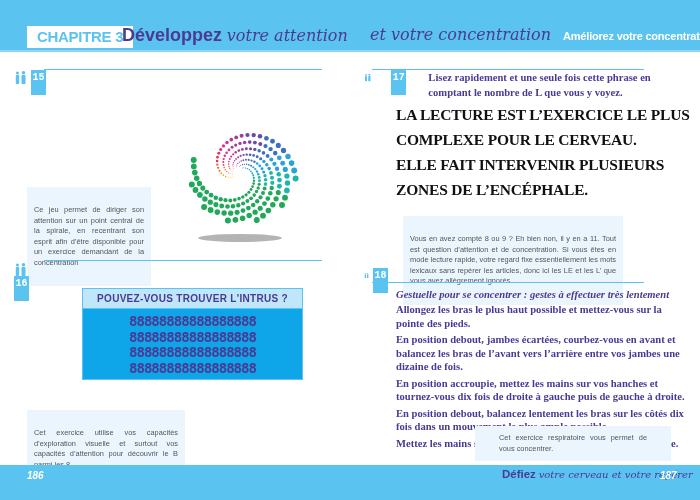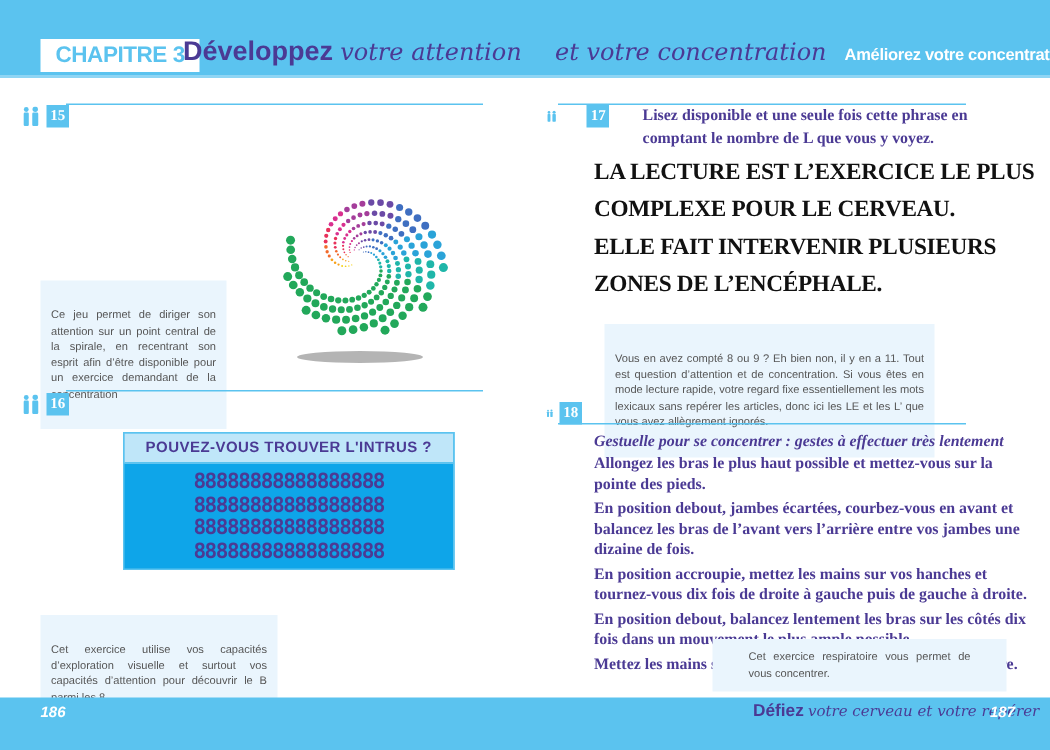--- a/index.html
+++ b/index.html
@@ -12,21 +12,21 @@
     font-family: "Liberation Sans", sans-serif; font-weight: bold; font-size: 15px; line-height: 22px; letter-spacing: -0.3px; }
   .title-left { position: absolute; left: 122px; top: 24px; color: #4b3a94; font-size: 19px; white-space: nowrap; }
   .title-left .bold { font-family: "Liberation Sans", sans-serif; font-weight: bold; font-size: 18px; }
   .title-left .script, .title-right .script { font-family: "DejaVu Serif", serif; font-style: italic; font-size: 16px; }
   .title-right { position: absolute; left: 370px; top: 25px; color: #4b3a94; white-space: nowrap; }
   .title-right .sub { font-family: "Liberation Sans", sans-serif; font-weight: bold; font-size: 11px; color: #ffffff; margin-left: 8px; letter-spacing: -0.2px; }
 
   .rule { position: absolute; height: 1px; background: #5bc3ef; }
   .ex-head { position: absolute; display: flex; align-items: flex-start; }
   .people { width: 13px; height: 13px; margin-right: 4px; margin-top: 1px; position: relative; }
-  .num-box { width: 15px; height: 15px; background: #5bc3ef; color: #fff; font-family: Liberation Serif, serif; font-weight: bold;
+  .num-box { width: 15px; height: 25px; background: #5bc3ef; color: #fff; font-family: Liberation Mono, monospace; font-weight: bold;
     font-size: 10px; line-height: 15px; text-align: center; margin-right: 6px; flex-shrink: 0; }
   .ex-text { color: #4b3a94; font-weight: bold; font-size: 10.6px; line-height: 15px; }
 
   .note { position: absolute; background: #eaf5fd; color: #555; font-family: "Liberation Sans", sans-serif; font-size: 7.4px; line-height: 10.5px; padding: 18px 7px; text-align: justify; }
 
   .spiral { position: absolute; left: 160px; top: 110px; width: 150px; height: 135px; }
 
   .intrus { position: absolute; left: 82px; top: 288px; width: 221px; border: 1.5px solid #5bc3ef; background: #0ea5e9; }
   .intrus-head { background: #bfe6f9; border-bottom: 1.5px solid #5bc3ef; color: #4b3a94; font-family: "Liberation Sans", sans-serif; font-weight: bold; font-size: 10px;
     text-align: center; height: 20px; line-height: 20px; letter-spacing: 0.3px; }
@@ -282,21 +282,21 @@
     <circle cx="39.4" cy="73.5" r="2.64" fill="#22a85a"></circle>
     <circle cx="36.7" cy="68.3" r="2.73" fill="#22a85a"></circle>
     <circle cx="34.8" cy="62.6" r="2.82" fill="#22a85a"></circle>
     <circle cx="33.8" cy="56.5" r="2.91" fill="#22a85a"></circle>
     <circle cx="33.7" cy="50.1" r="3.00" fill="#22a85a"></circle>
   </svg>
 
 <div class="note" style="left:27px; top:187px; width:124px;">Ce jeu permet de diriger son attention sur un point central de la spirale, en recentrant son esprit afin d’être disponible pour un exercice demandant de la concentration</div>
 
 <div class="rule" style="left:44px; top:260px; width:278px;"></div>
-<div class="ex-head" style="left:14px; top:262px; width:310px;">
+<div class="ex-head" style="left:14px; top:262px; width:310px;flex-direction:column;">
   <svg class="people" viewBox="0 0 13 13">
     <circle cx="3.5" cy="2" r="1.6" fill="#5bc3ef"></circle>
       <rect x="1.8" y="4" width="3.4" height="9" rx="0.8" fill="#5bc3ef"></rect>
     <circle cx="9.5" cy="1.8" r="1.8" fill="#5bc3ef"></circle>
       <rect x="7.5" y="4" width="4" height="9" rx="0.8" fill="#5bc3ef"></rect>
   </svg>
   <div class="num-box">16</div>
 </div>
 
 <div class="intrus">
@@ -313,21 +313,21 @@
 
 <div class="rule" style="left:372px; top:69px; width:272px;"></div>
 <div class="ex-head" style="left:364px; top:70px; width:300px;gap:16px;">
   <svg class="people" viewBox="0 0 13 13">
     <circle cx="3.5" cy="2" r="1.6" fill="#5bc3ef"></circle>
       <rect x="1.8" y="4" width="3.4" height="9" rx="0.8" fill="#5bc3ef"></rect>
     <circle cx="9.5" cy="1.8" r="1.8" fill="#5bc3ef"></circle>
       <rect x="7.5" y="4" width="4" height="9" rx="0.8" fill="#5bc3ef"></rect>
   </svg>
   <div class="num-box">17</div>
-  <div class="ex-text">Lisez disponible et une seule fois cette phrase en comptant le nombre de L que vous y voyez.</div>
+  <div class="ex-text">Lisez rapidement et une seule fois cette phrase en comptant le nombre de L que vous y voyez.</div>
 </div>
 
 <div class="big" style="top:106px;">LA LECTURE EST L’EXERCICE LE PLUS</div>
 <div class="big" style="top:131px;">COMPLEXE POUR LE CERVEAU.</div>
 <div class="big" style="top:156px;">ELLE FAIT INTERVENIR PLUSIEURS</div>
 <div class="big" style="top:181px;text-align:center;">ZONES DE L’ENCÉPHALE.</div>
 
 <div class="note" style="left:403px; top:216px; width:220px;">Vous en avez compté 8 ou 9 ? Eh bien non, il y en a 11. Tout est question d’attention et de concentration. Si vous êtes en mode lecture rapide, votre regard fixe essentiellement les mots lexicaux sans repérer les articles, donc ici les LE et les L’ que vous avez allègrement ignorés.</div>
 
 <div class="rule" style="left:372px; top:282px; width:272px;"></div>

